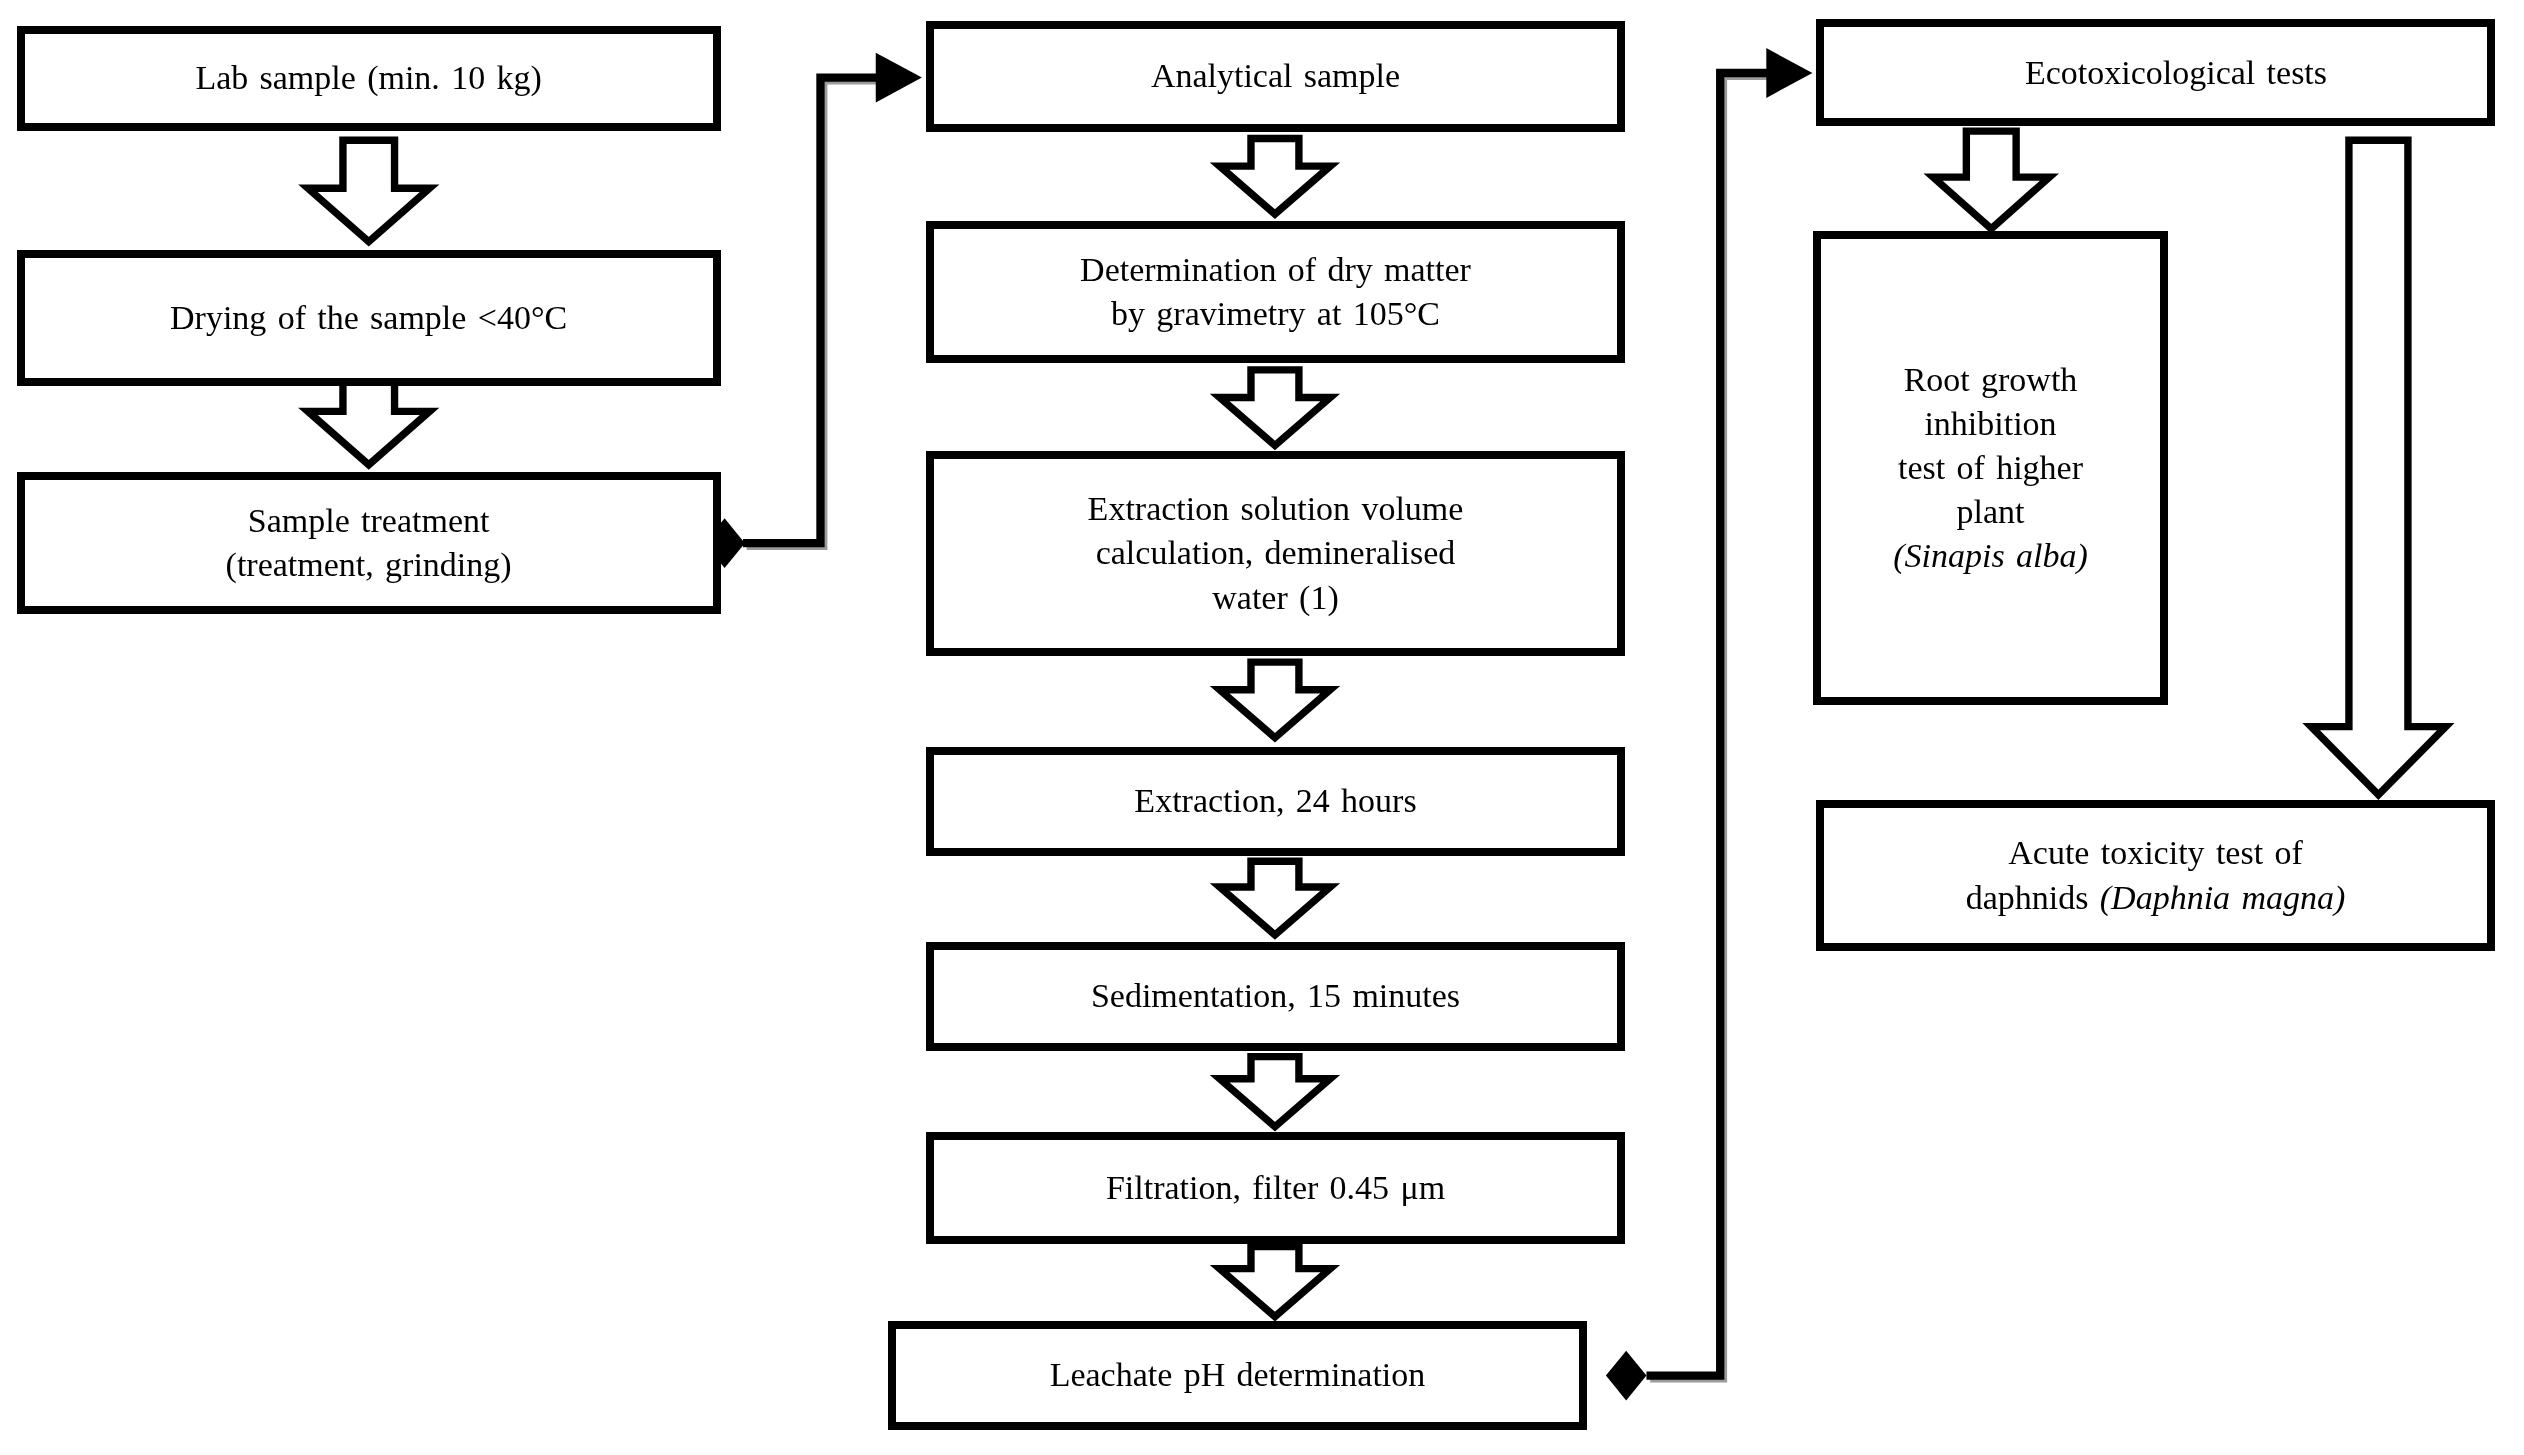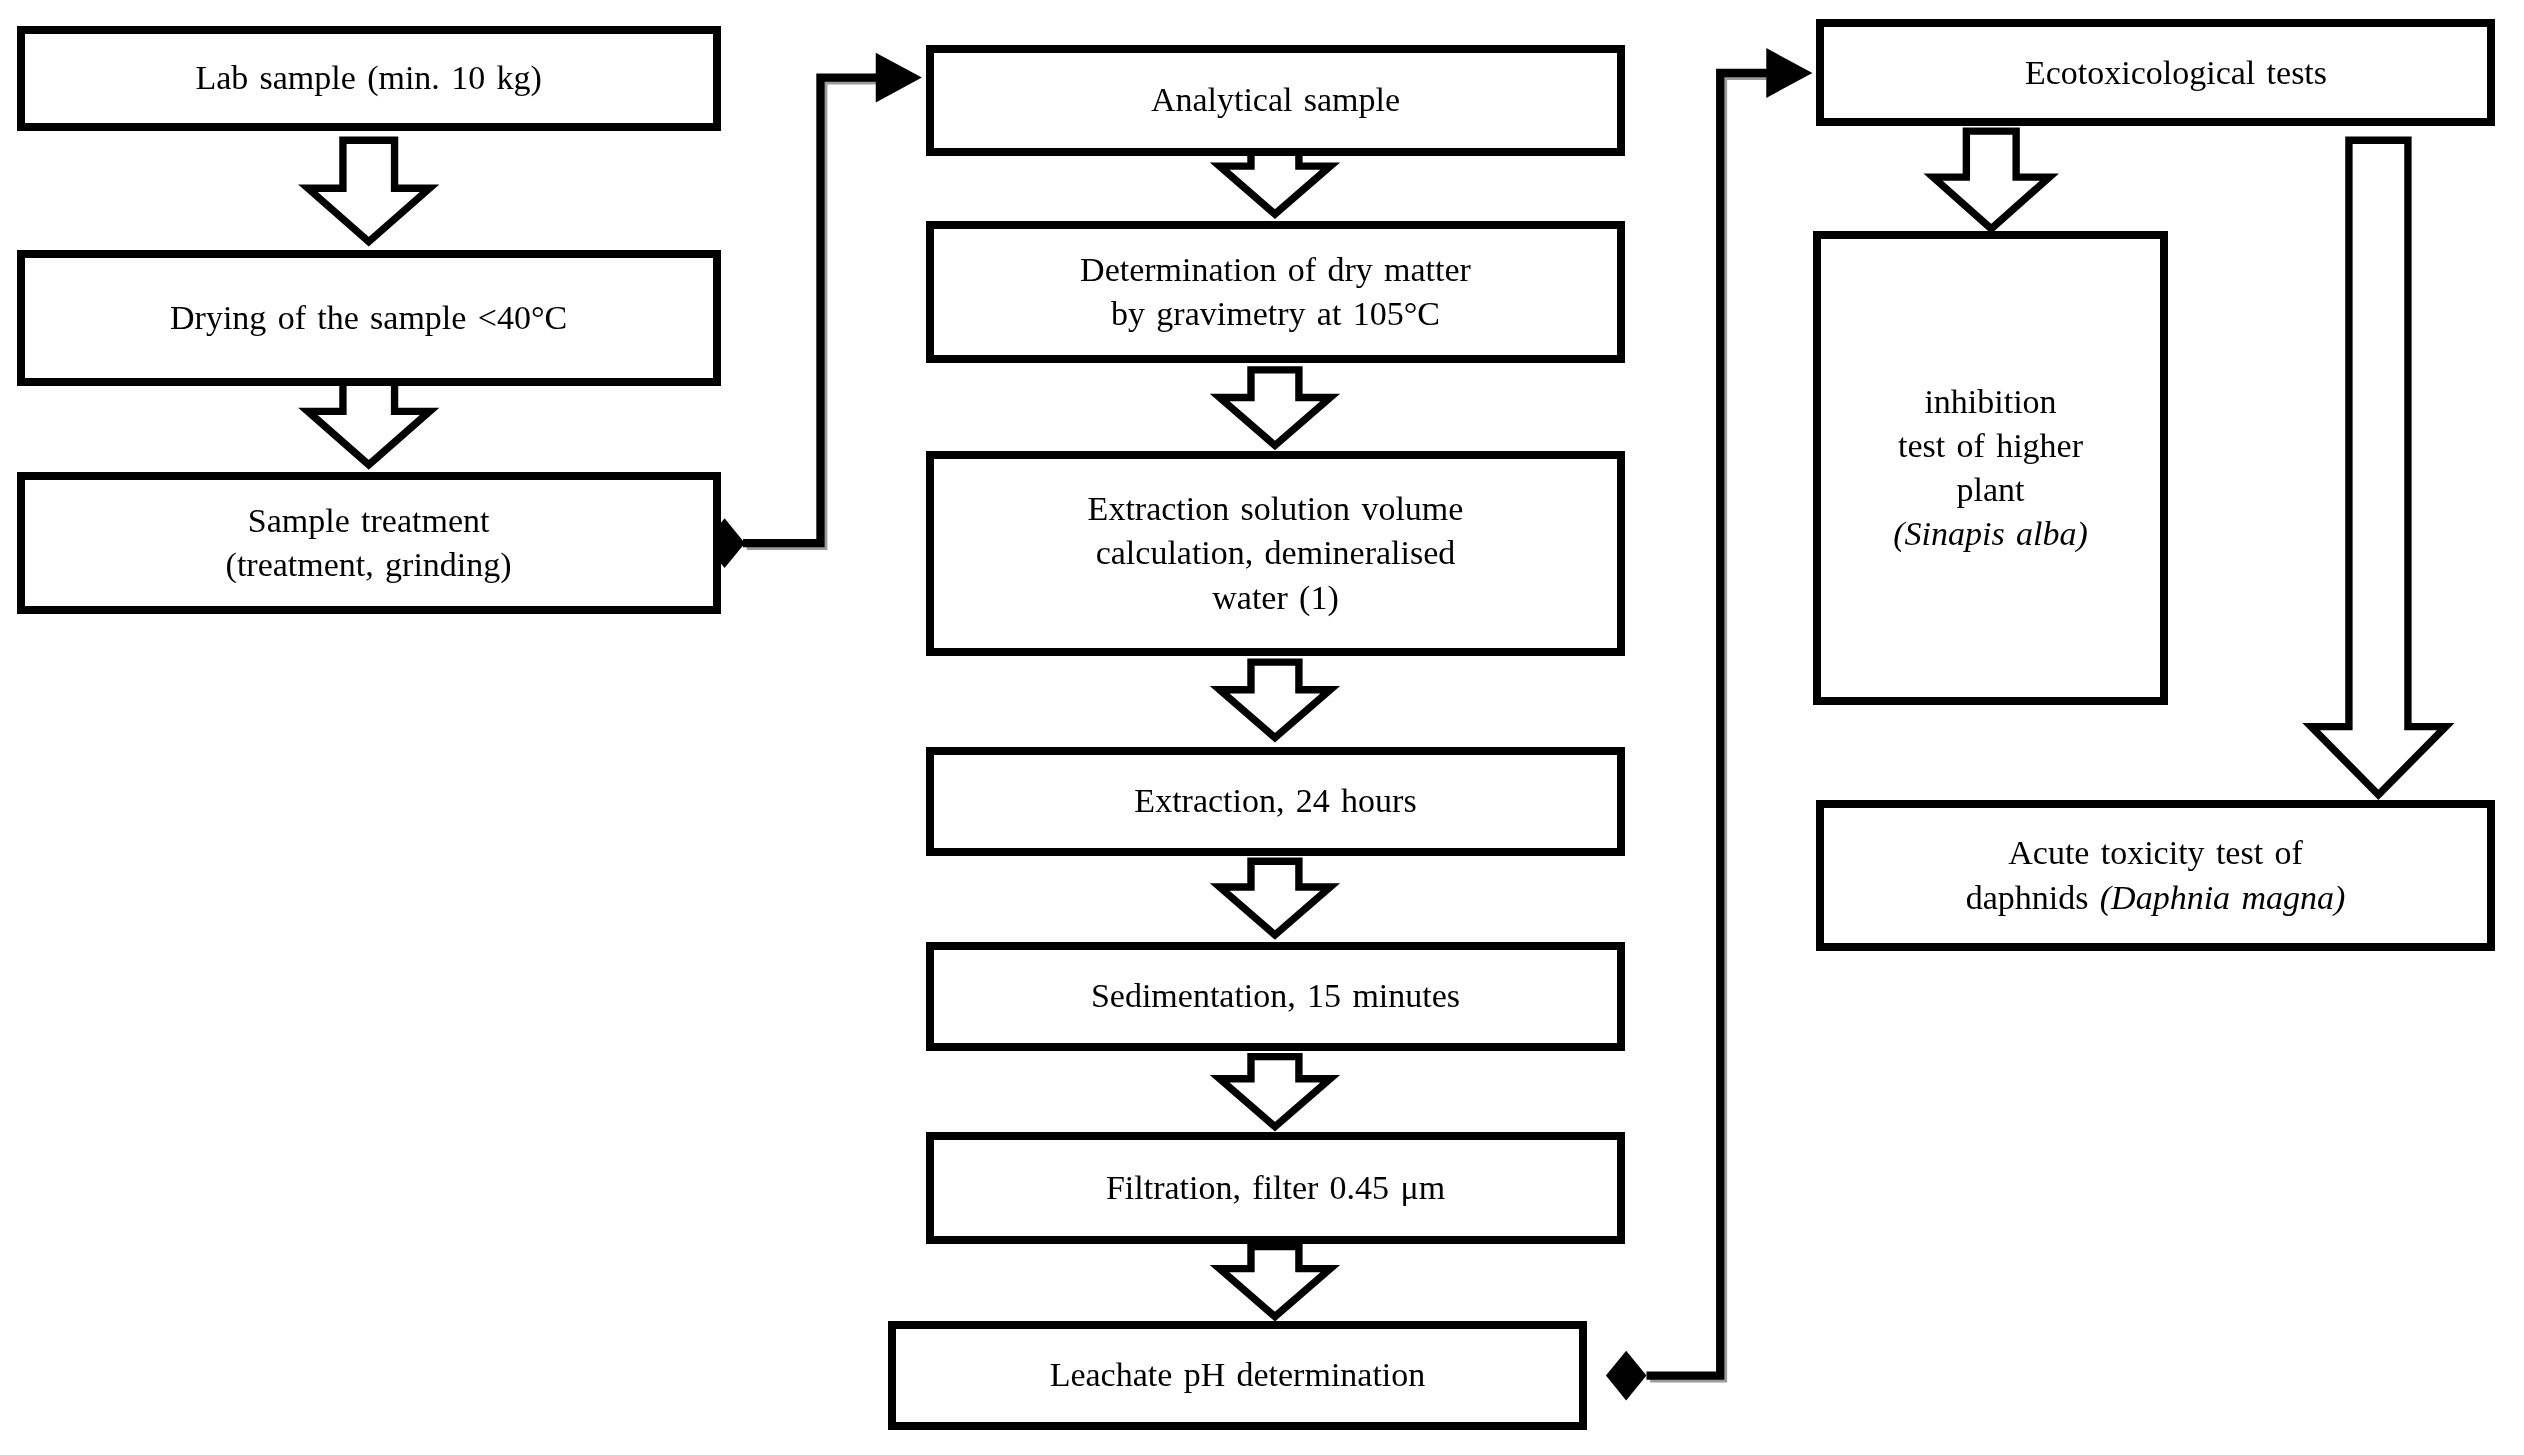--- a/index.html
+++ b/index.html
@@ -32,21 +32,21 @@
     word-spacing: 2.8px;
   }
   .box .ln { white-space: nowrap; }
   .box i { font-style: italic; }
 
   
   #n-lab        { left: 16.6px;   top: 26px;   width: 704px; height: 105px; }
   #n-dry        { left: 16.6px;   top: 250px;  width: 704px; height: 136px; }
   #n-treat      { left: 16.6px;   top: 472px;  width: 704px; height: 142px; }
   
-  #n-analytical { left: 926px; top: 21px;   width: 699px; height: 111px; margin-top: 24px; }
+  #n-analytical { left: 926px; top: 21px;   width: 699px; height: 111px; }
   #n-drymatter  { left: 926px; top: 221px;  width: 699px; height: 142px; }
   #n-extrsol    { left: 926px; top: 451px;  width: 699px; height: 205px; }
   #n-extraction { left: 926px; top: 747px;  width: 699px; height: 109px; }
   #n-sediment   { left: 926px; top: 942px; width: 699px; height: 109px; }
   #n-filtration { left: 926px; top: 1132px; width: 699px; height: 112px; }
   #n-leachate   { left: 888px; top: 1321px; width: 699px; height: 109px; }
   
   #n-ecotox     { left: 1816px; top: 19.4px;   width: 679px; height: 107px; padding-left: 41px; }
   #n-root       { left: 1813px; top: 231px;  width: 355px; height: 474px; padding: 0 3.7px; }
   #n-acute      { left: 1816px; top: 800px;  width: 679px; height: 151px; }
@@ -130,20 +130,21 @@
 
   <div class="box" id="n-leachate">
     <div class="ln">Leachate pH determination</div>
   </div>
 
   <div class="box" id="n-ecotox">
     <div class="ln">Ecotoxicological tests</div>
   </div>
 
   <div class="box" id="n-root">
+    <div class="ln">Root growth</div>
     <div class="ln">inhibition</div>
     <div class="ln">test of higher</div>
     <div class="ln">plant</div>
     <div class="ln"><i>(Sinapis alba)</i></div>
   </div>
 
   <div class="box" id="n-acute">
     <div class="ln">Acute toxicity test of</div>
     <div class="ln"><span>daphnids </span><i>(Daphnia magna)</i></div>
   </div>

